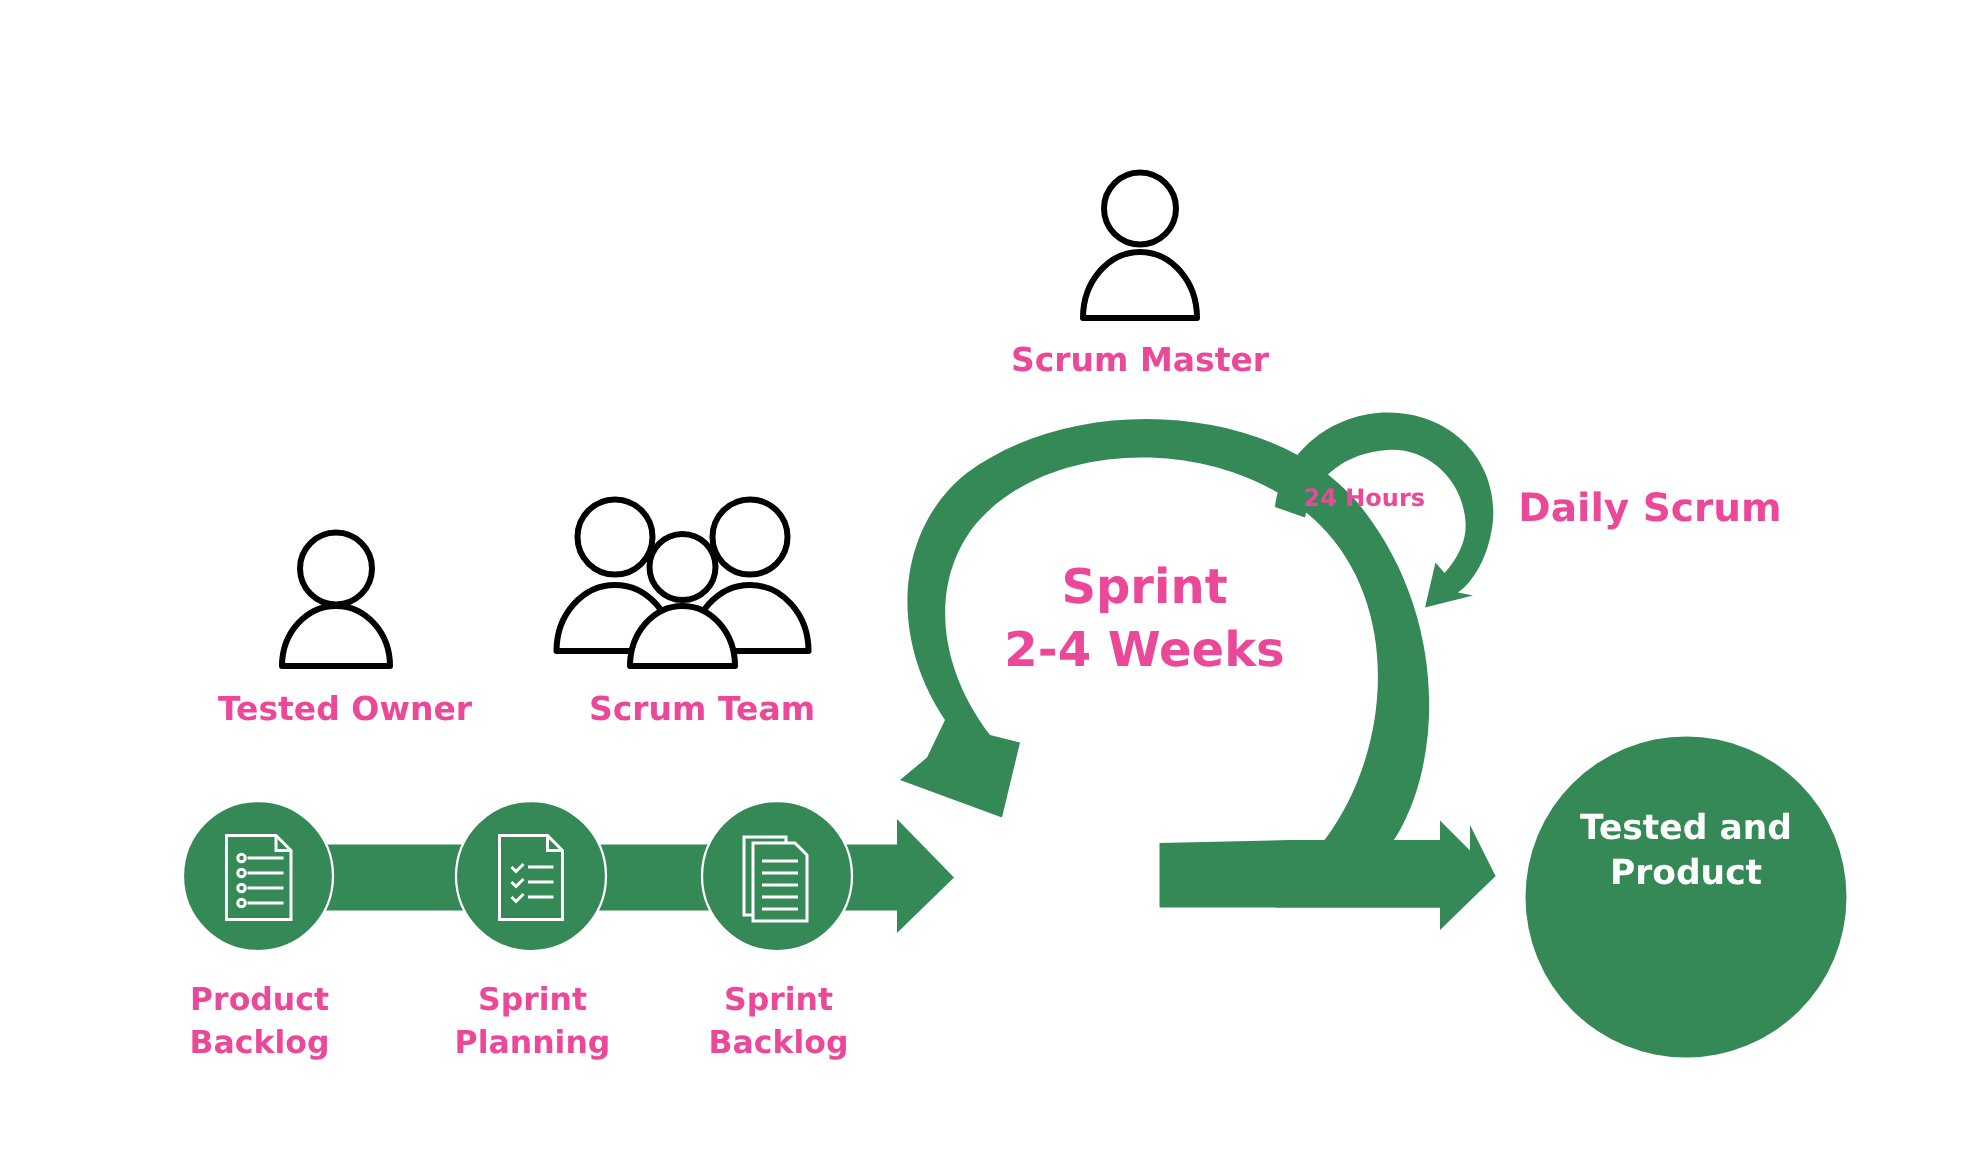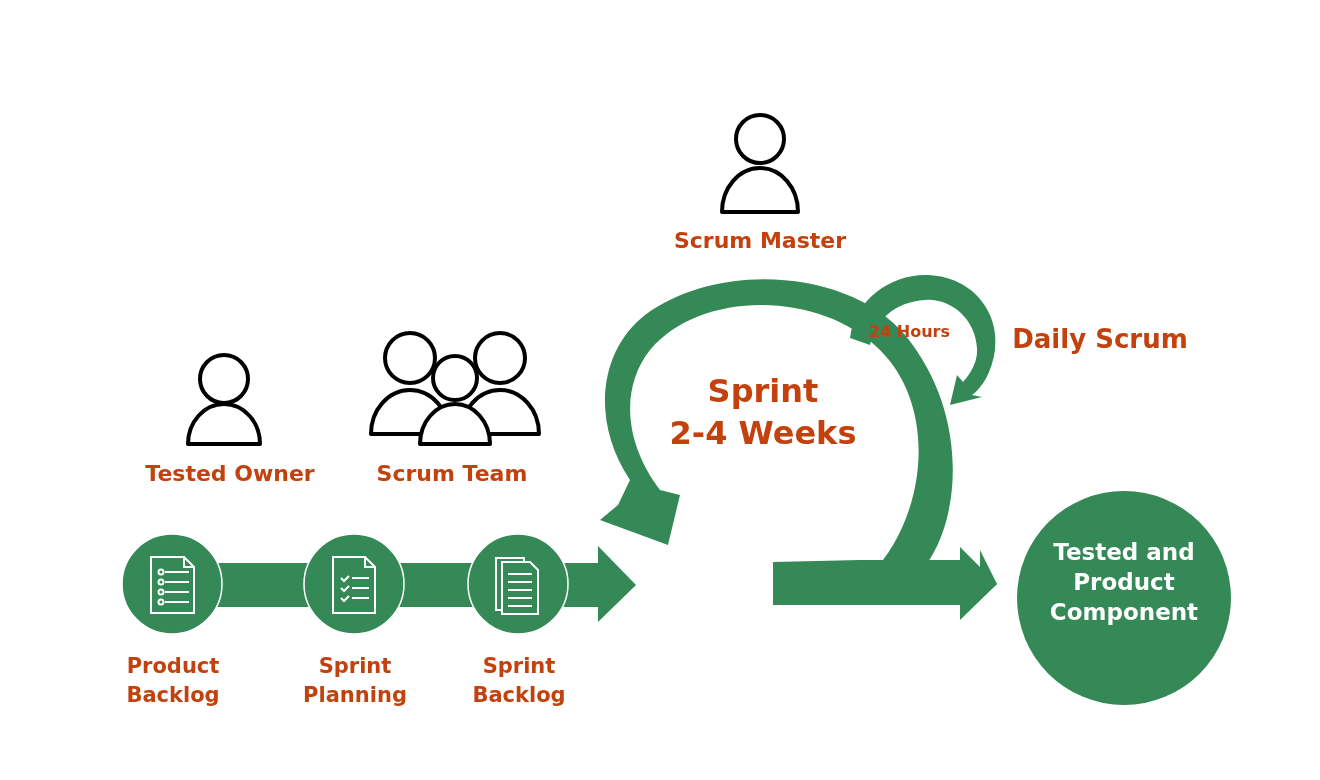--- a/index.html
+++ b/index.html
@@ -1,19 +1,19 @@
 <!DOCTYPE html>
 <html><head>
 <meta charset="utf-8">
 <style>
   html, body { margin:0; padding:0; background:#ffffff; }
   body { width:1320px; height:780px; position:relative; overflow:hidden;
          font-family:"DejaVu Sans", sans-serif; }
   svg.stage { position:absolute; left:0; top:0; }
-  .lbl { position:absolute; font-weight:bold; color:#c2410c; text-align:center; white-space:nowrap; }
+  .lbl { position:absolute; font-weight:bold; color:#ec4899; text-align:center; white-space:nowrap; }
   .lbl.role { font-size:22px; }
   .lbl.step { font-size:21px; line-height:29px; }
   .lbl.sprint { font-size:32px; line-height:42px; }
   .lbl.daily { font-size:26px;margin-top:20px; }
   .lbl.hours { font-size:16px; }
   .lbl.result { font-size:23px; line-height:30px; color:#ffffff; }
 </style>
 </head>
 <body>
 
@@ -93,21 +93,21 @@
 
   <g fill="#348956">
     <path d="M850,338 C855,300 890,275 925,275 C970,275 1000,310 995,350 C992,372 982,388 972,395 L982,397 L950,405 L957,375 L963,382 C972,372 978,360 977,348 C975,318 950,298 925,300 C895,302 875,320 870,345 Z"></path>
   </g>
 
   <circle cx="1124" cy="598" r="107" fill="#348956"></circle>
 </svg>
 
 <div class="lbl role" style="left:660px;top:228px;width:200px;">Scrum Master</div>
 <div class="lbl role" style="left:120px;top:461px;width:220px;">Tested Owner</div>
-<div class="lbl role" style="left:352px;top:461px;width:200px;">Scrum Team</div>
+<div class="lbl role" style="left:368px;top:461px;width:200px;">Scrum Team</div>
 
 <div class="lbl step" style="left:100px;top:652px;width:146px;">
   <div>Product</div>
   <div>Backlog</div>
 </div>
 <div class="lbl step" style="left:282px;top:652px;width:146px;">
   <div>Sprint</div>
   <div>Planning</div>
 </div>
 <div class="lbl step" style="left:446px;top:652px;width:146px;">
@@ -119,14 +119,13 @@
   <div>Sprint</div>
   <div>2-4 Weeks</div>
 </div>
 
 <div class="lbl hours" style="left:862px;top:322px;width:95px;">24 Hours</div>
 <div class="lbl daily" style="left:1010px;top:304px;width:180px;">Daily Scrum</div>
 
 <div class="lbl result" style="left:1034px;top:537px;width:180px;">
   <div>Tested and</div>
   <div>Product</div>
-  <div>Component</div>
 </div>
 
 </body></html>

